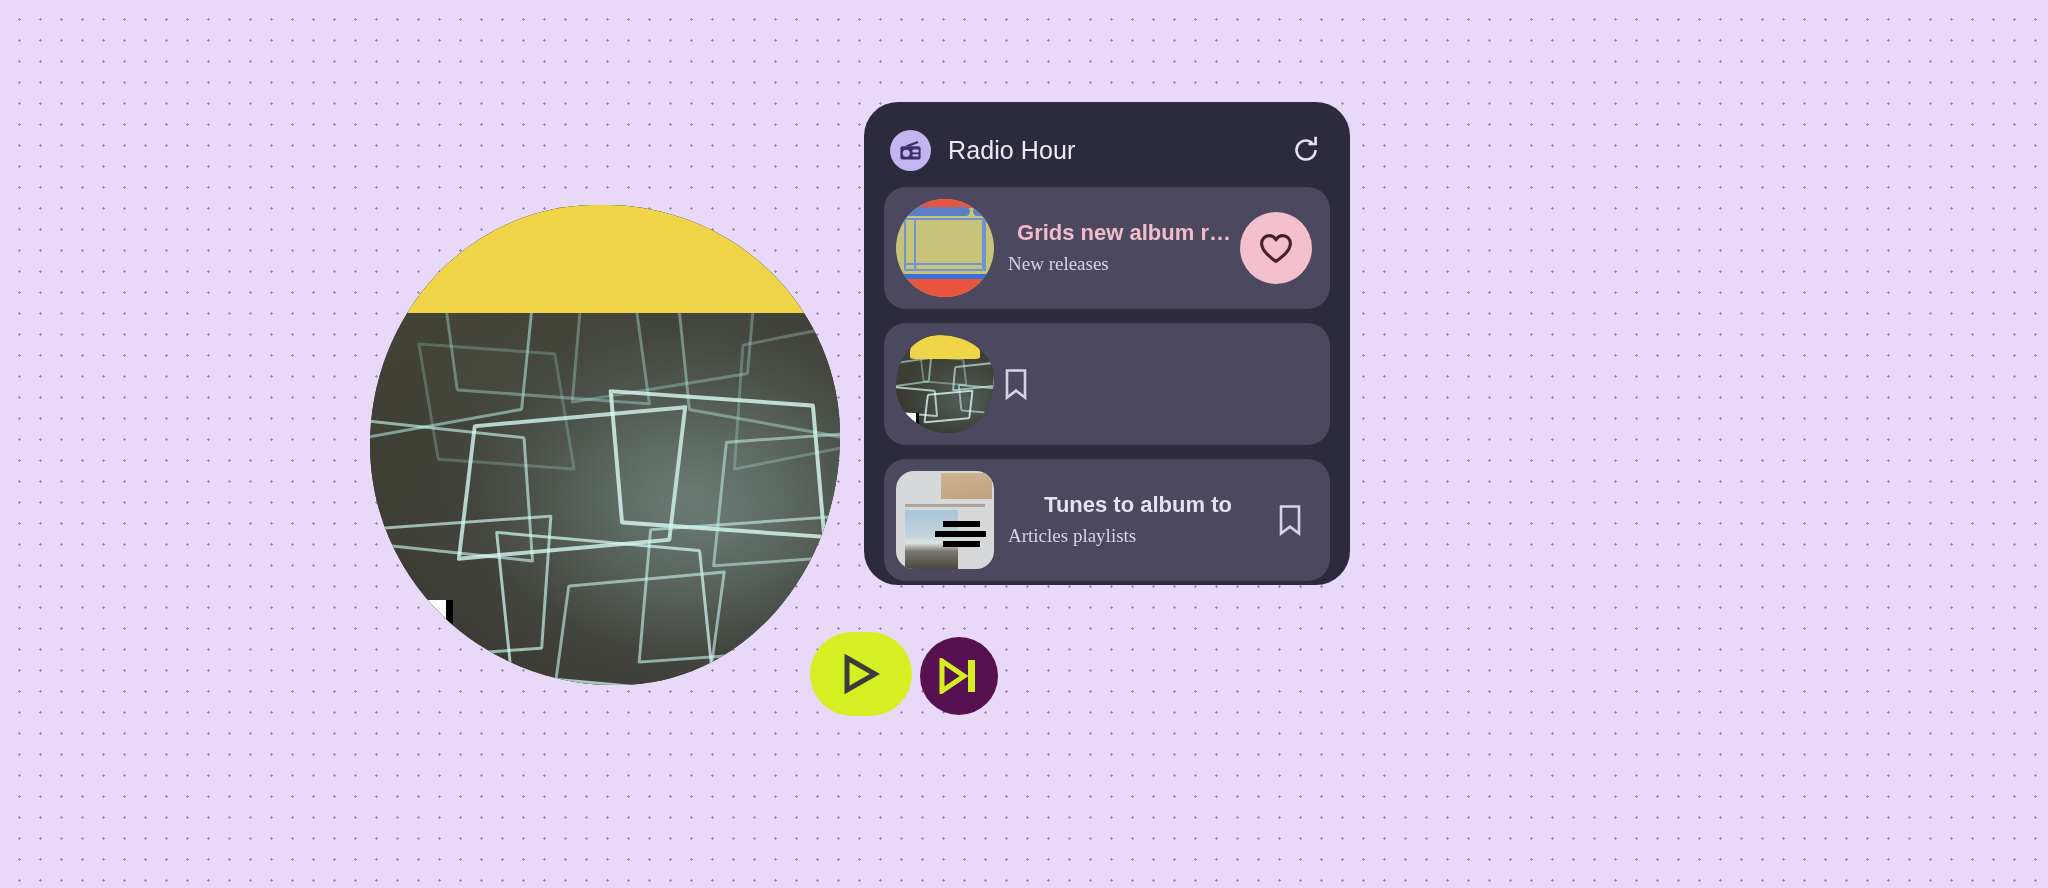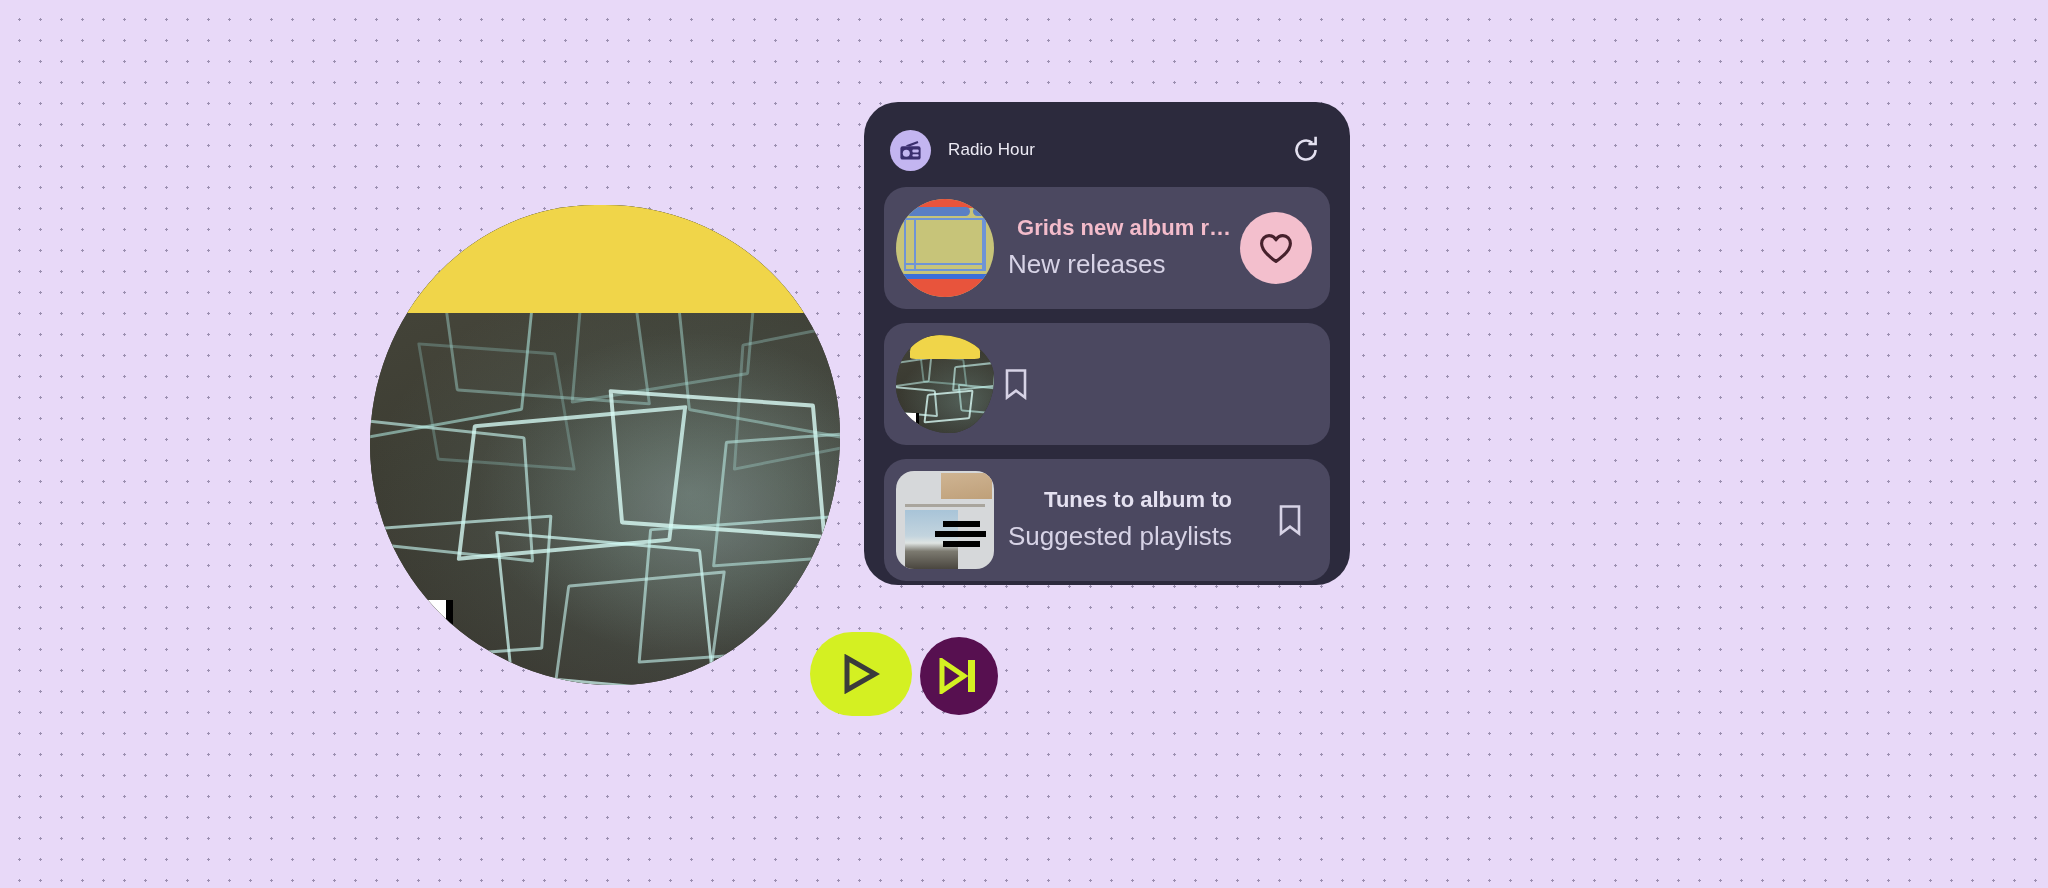--- a/index.html
+++ b/index.html
@@ -154,21 +154,21 @@
     background: #c3b5f0;
     display: flex;
     align-items: center;
     justify-content: center;
     flex: 0 0 auto;
   }
 
   #panel-title {
     margin-left: 17px;
     color: #eceaf4;
-    font-size: 17px;
+    font-size: 25px;
     font-weight: 400;
     letter-spacing: .1px;
     white-space: nowrap;
   }
 
   #refresh-button {
     margin-left: auto;
     width: 36px;
     height: 36px;
     background: none;
@@ -217,27 +217,28 @@
     line-height: 1.25;
     white-space: nowrap;
     overflow: hidden;
     color: #e4e1f0;
     text-align: center;
   }
 
   .row-title.accent { color: #f3bccb; }
 
   .row-sub {
-    font-size: 26px;
+    font-size: 19px;
     font-weight: 400;
     color: #d7d3e6;
     line-height: 1.35;
     margin-top: 5px;
     white-space: nowrap;
     overflow: hidden;
+    font-family: Liberation Serif, serif;
   }
 
   .row-action {
     flex: 0 0 auto;
     width: 44px;
     height: 44px;
     border: none;
     background: none;
     padding: 0;
     cursor: pointer;
@@ -433,21 +434,21 @@
       <div class="row-thumb" id="thumb-tunes">
         <span class="tt-sand"></span>
         <span class="tt-rule"></span>
         <span class="tt-photo"></span>
         <span class="tt-line tt-l1"></span>
         <span class="tt-line tt-l2"></span>
         <span class="tt-line tt-l3"></span>
       </div>
       <div class="row-text">
         <div class="row-title">Tunes to album to</div>
-        <div class="row-sub">Suggested playlists</div>
+        <div class="row-sub">Articles playlists</div>
       </div>
       <button class="row-action">
         <svg width="26" height="32" viewBox="0 0 26 32">
           <path d="M4 2.5 L22 2.5 L22 29.5 L13 22.6 L4 29.5 Z" fill="none" stroke="#d7d3e6" stroke-width="2.6" stroke-linejoin="miter"></path>
         </svg>
       </button>
     </div>
 
   </div>
 </section>

